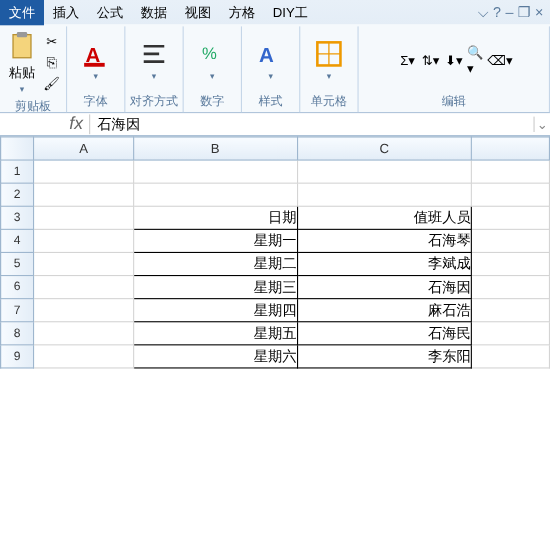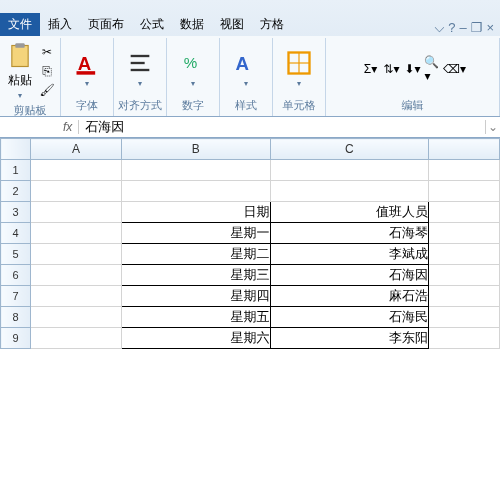--- a/index.html
+++ b/index.html
@@ -1,56 +1,56 @@
 <!DOCTYPE html>
 <html><head>
 <meta charset="utf-8">
 <style>
 body{margin:0;font-family:"Microsoft YaHei",SimSun,sans-serif;font-size:12px;background:#fff;overflow:hidden;width:500px;height:500px}
 .ribbon{background:linear-gradient(#e8f0f8,#d5e3f0);border-bottom:1px solid #8ba8c7}
-.tabs{display:flex;align-items:flex-end;height:36px}
+.tabs{display:flex;align-items:center;height:22px}
 .tab{padding:3px 8px;cursor:pointer;font-size:12px}
 .tab.file{background:#1e5ba3;color:#fff;border-radius:0}
 .tab.active{background:#f5f9fc;border:1px solid #8ba8c7;border-bottom:none;border-radius:3px 3px 0 0}
 .tabs-right{margin-left:auto;display:flex;gap:4px;padding-right:6px;color:#5a7a9c}
 .tabs-right span{cursor:pointer;font-size:13px}
 .groups{display:flex;background:#f5f9fc;padding:2px 0 0 0;height:78px}
 .group{border-right:1px solid #c5d6e8;padding:2px 4px;display:flex;flex-direction:column;align-items:center;justify-content:space-between;min-width:44px}
 .group-content{display:flex;gap:2px;align-items:center;flex:1}
 .group-label{font-size:11px;color:#5a7a9c;text-align:right;padding:1px 0}
 .bigbtn{display:flex;flex-direction:column;align-items:center;gap:2px;padding:2px;cursor:pointer}
 .bigbtn svg{width:28px;height:28px}
 .caret{font-size:8px;color:#5a7a9c}
 .smallbtns{display:flex;flex-direction:column;gap:1px}
 .sb{width:18px;height:18px;display:flex;align-items:center;justify-content:center;cursor:pointer;font-size:12px}
 .fmla-bar{display:flex;border-bottom:1px solid #8ba8c7;height:20px;align-items:center;background:#fff}
 .name-box{width:48px;border-right:1px solid #ccc;padding:0 4px;font-size:12px}
-.fx{padding:0 6px;font-style:italic;color:#666;border-right:1px solid #ccc;font-size:12px}
+.fx{padding:0 6px;font-style:italic;color:#666;border-right:1px solid #ccc;font-size:16px}
 .fmla-input{flex:1;padding:0 6px;font-size:13px}
 .sheet{position:relative}
 table.grid{border-collapse:collapse;width:100%}
 .hdr{background:linear-gradient(#f7fbff,#e3edf7);border:1px solid #9eb6ce;text-align:center;font-size:12px;color:#333;height:18px}
 .rowhdr{background:linear-gradient(90deg,#f7fbff,#e3edf7);border:1px solid #9eb6ce;text-align:center;width:28px;font-size:11px;color:#333}
 td.cell{border:1px solid #d4d4d4;height:20px;padding:0;position:relative}
 .colA{width:90px}.colB{width:150px}.colC{width:160px}
 .datacell{border:1px solid #000!important;text-align:right;font-size:13px;padding:2px 0}
 .expand-btn{width:14px;text-align:center;border-left:1px solid #ccc;color:#888;cursor:pointer}
 </style>
 </head>
 <body>
 
 <div class="ribbon">
   <div class="tabs">
     <div class="tab file">文件</div>
     <div class="tab">插入</div>
-    <div class="tab">页面布</div>
     <div class="tab">公式</div>
     <div class="tab">数据</div>
     <div class="tab">视图</div>
     <div class="tab">方格</div>
+    <div class="tab">DIY工</div>
     <div class="tabs-right">
       <span>⌵</span>
       <span>?</span>
       <span>–</span>
       <span>❐</span>
       <span>×</span>
     </div>
   </div>
   <div class="groups">
     <div class="group">

